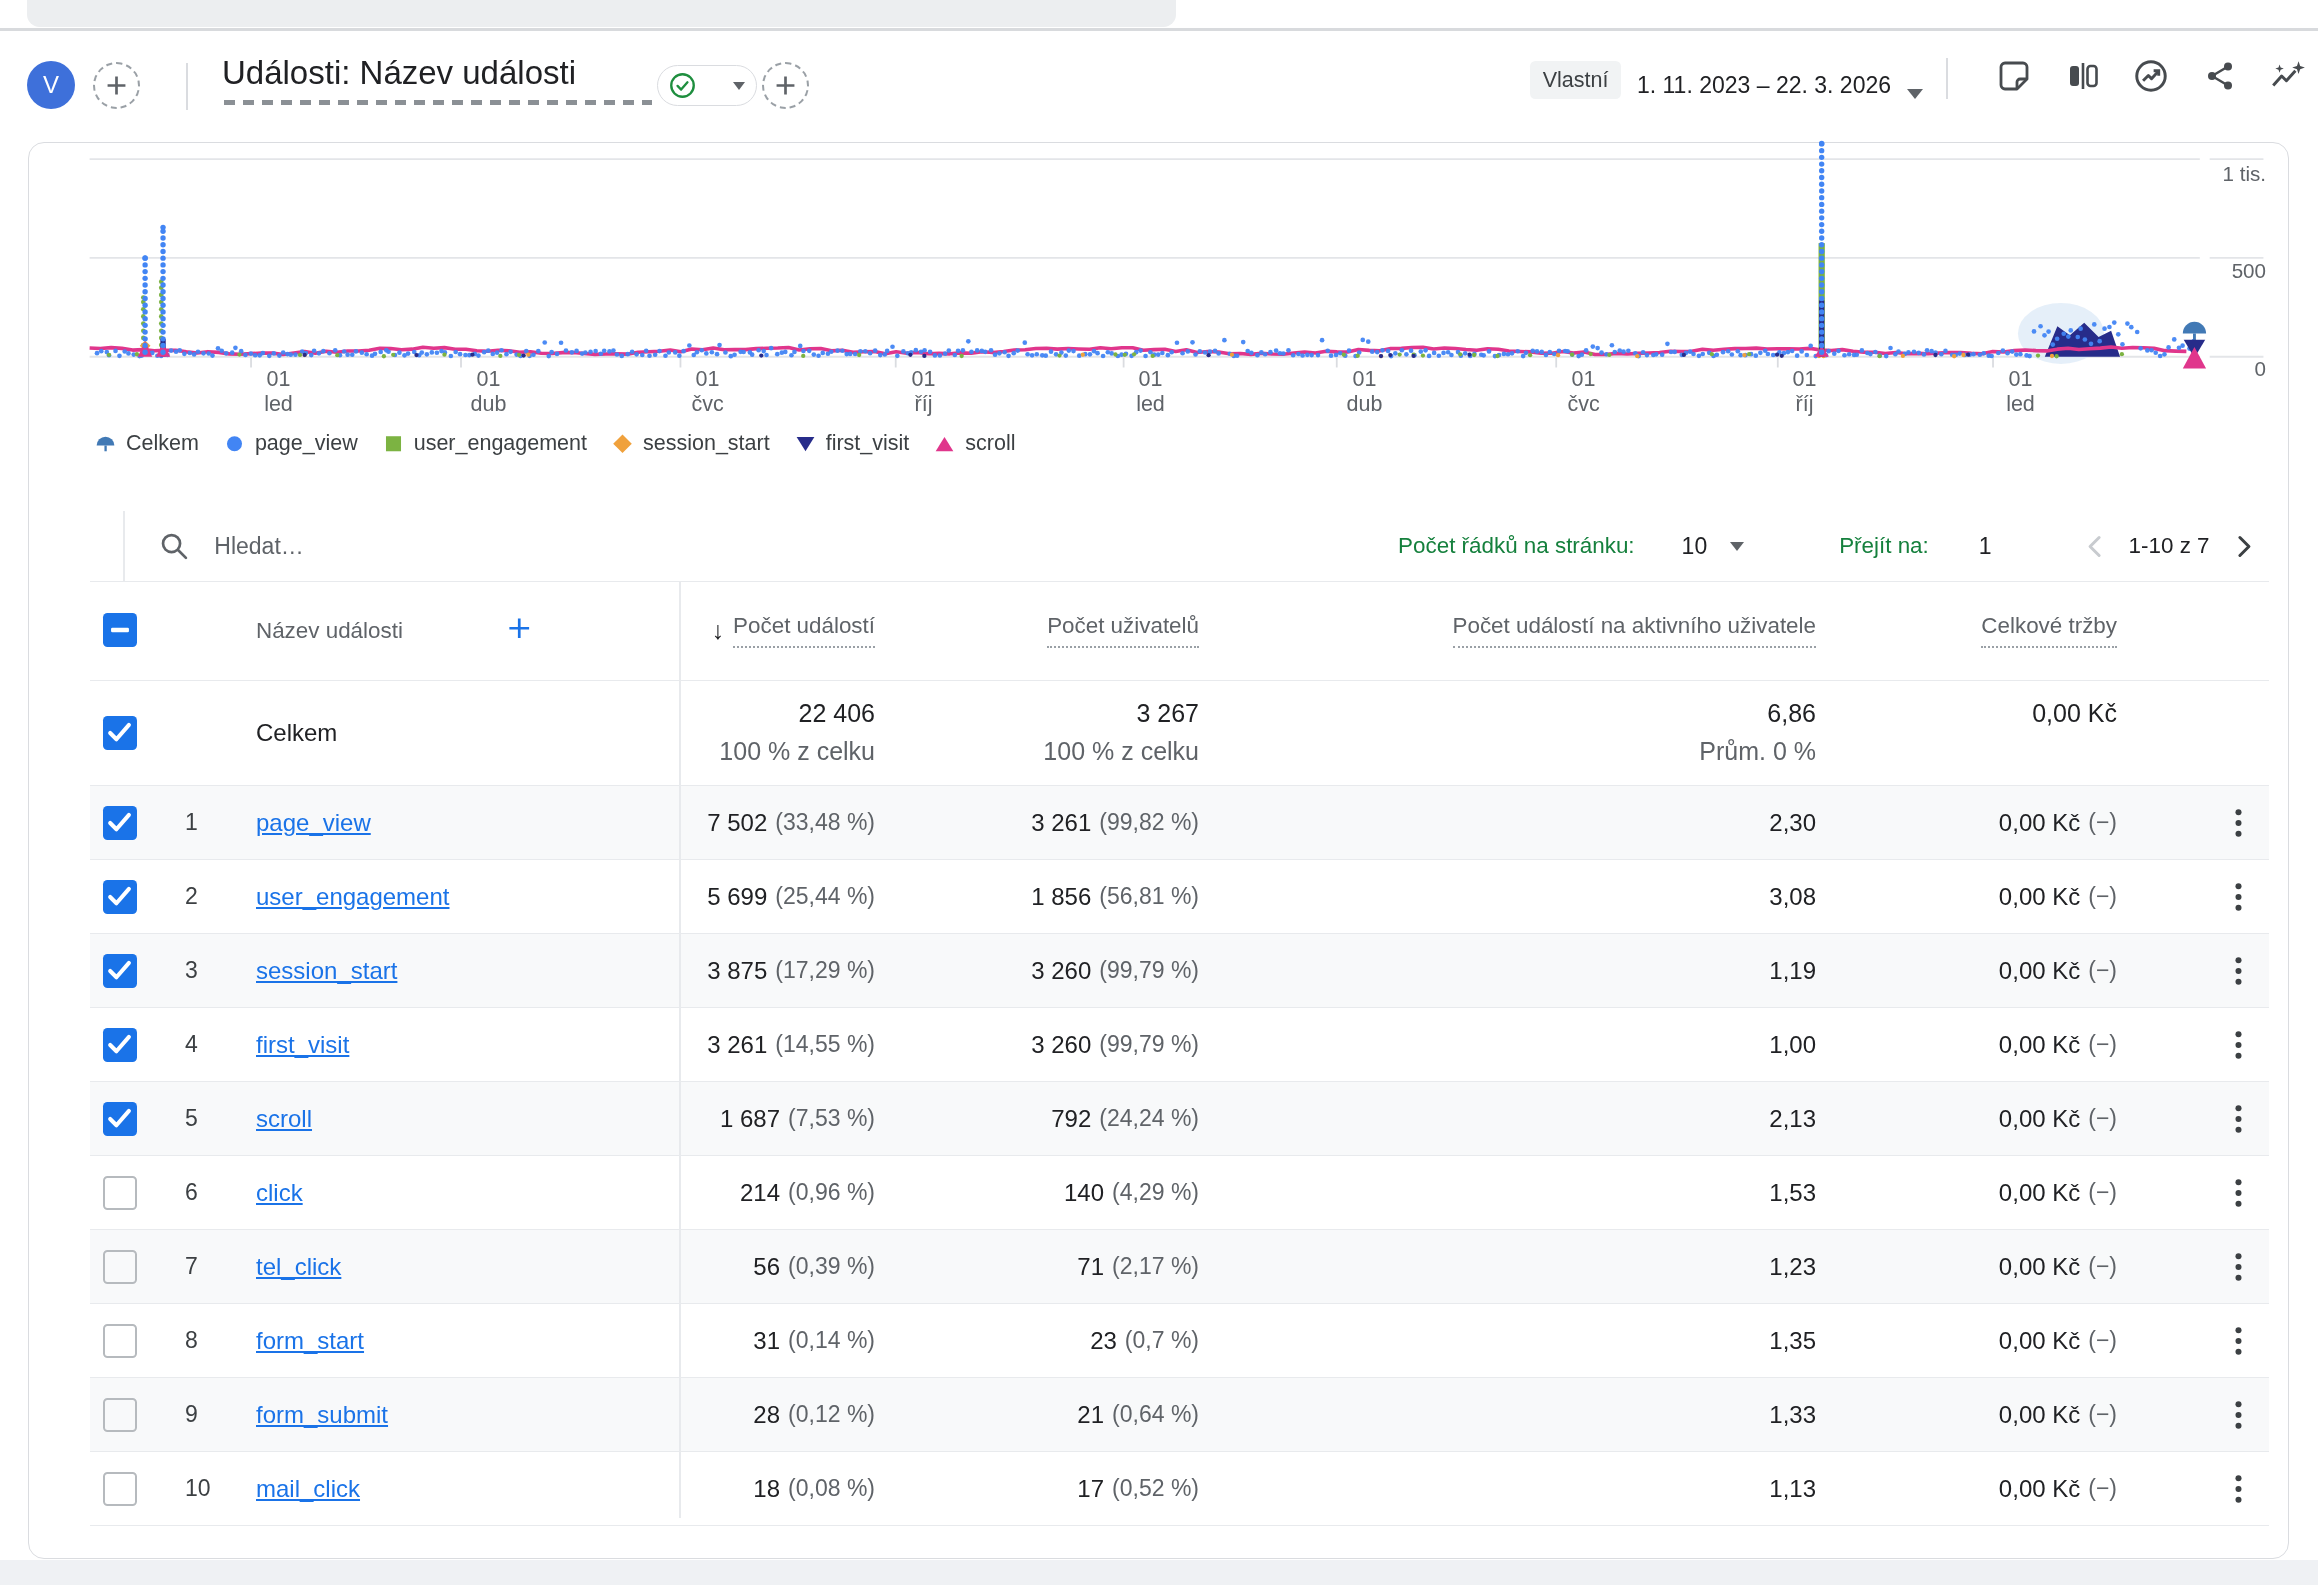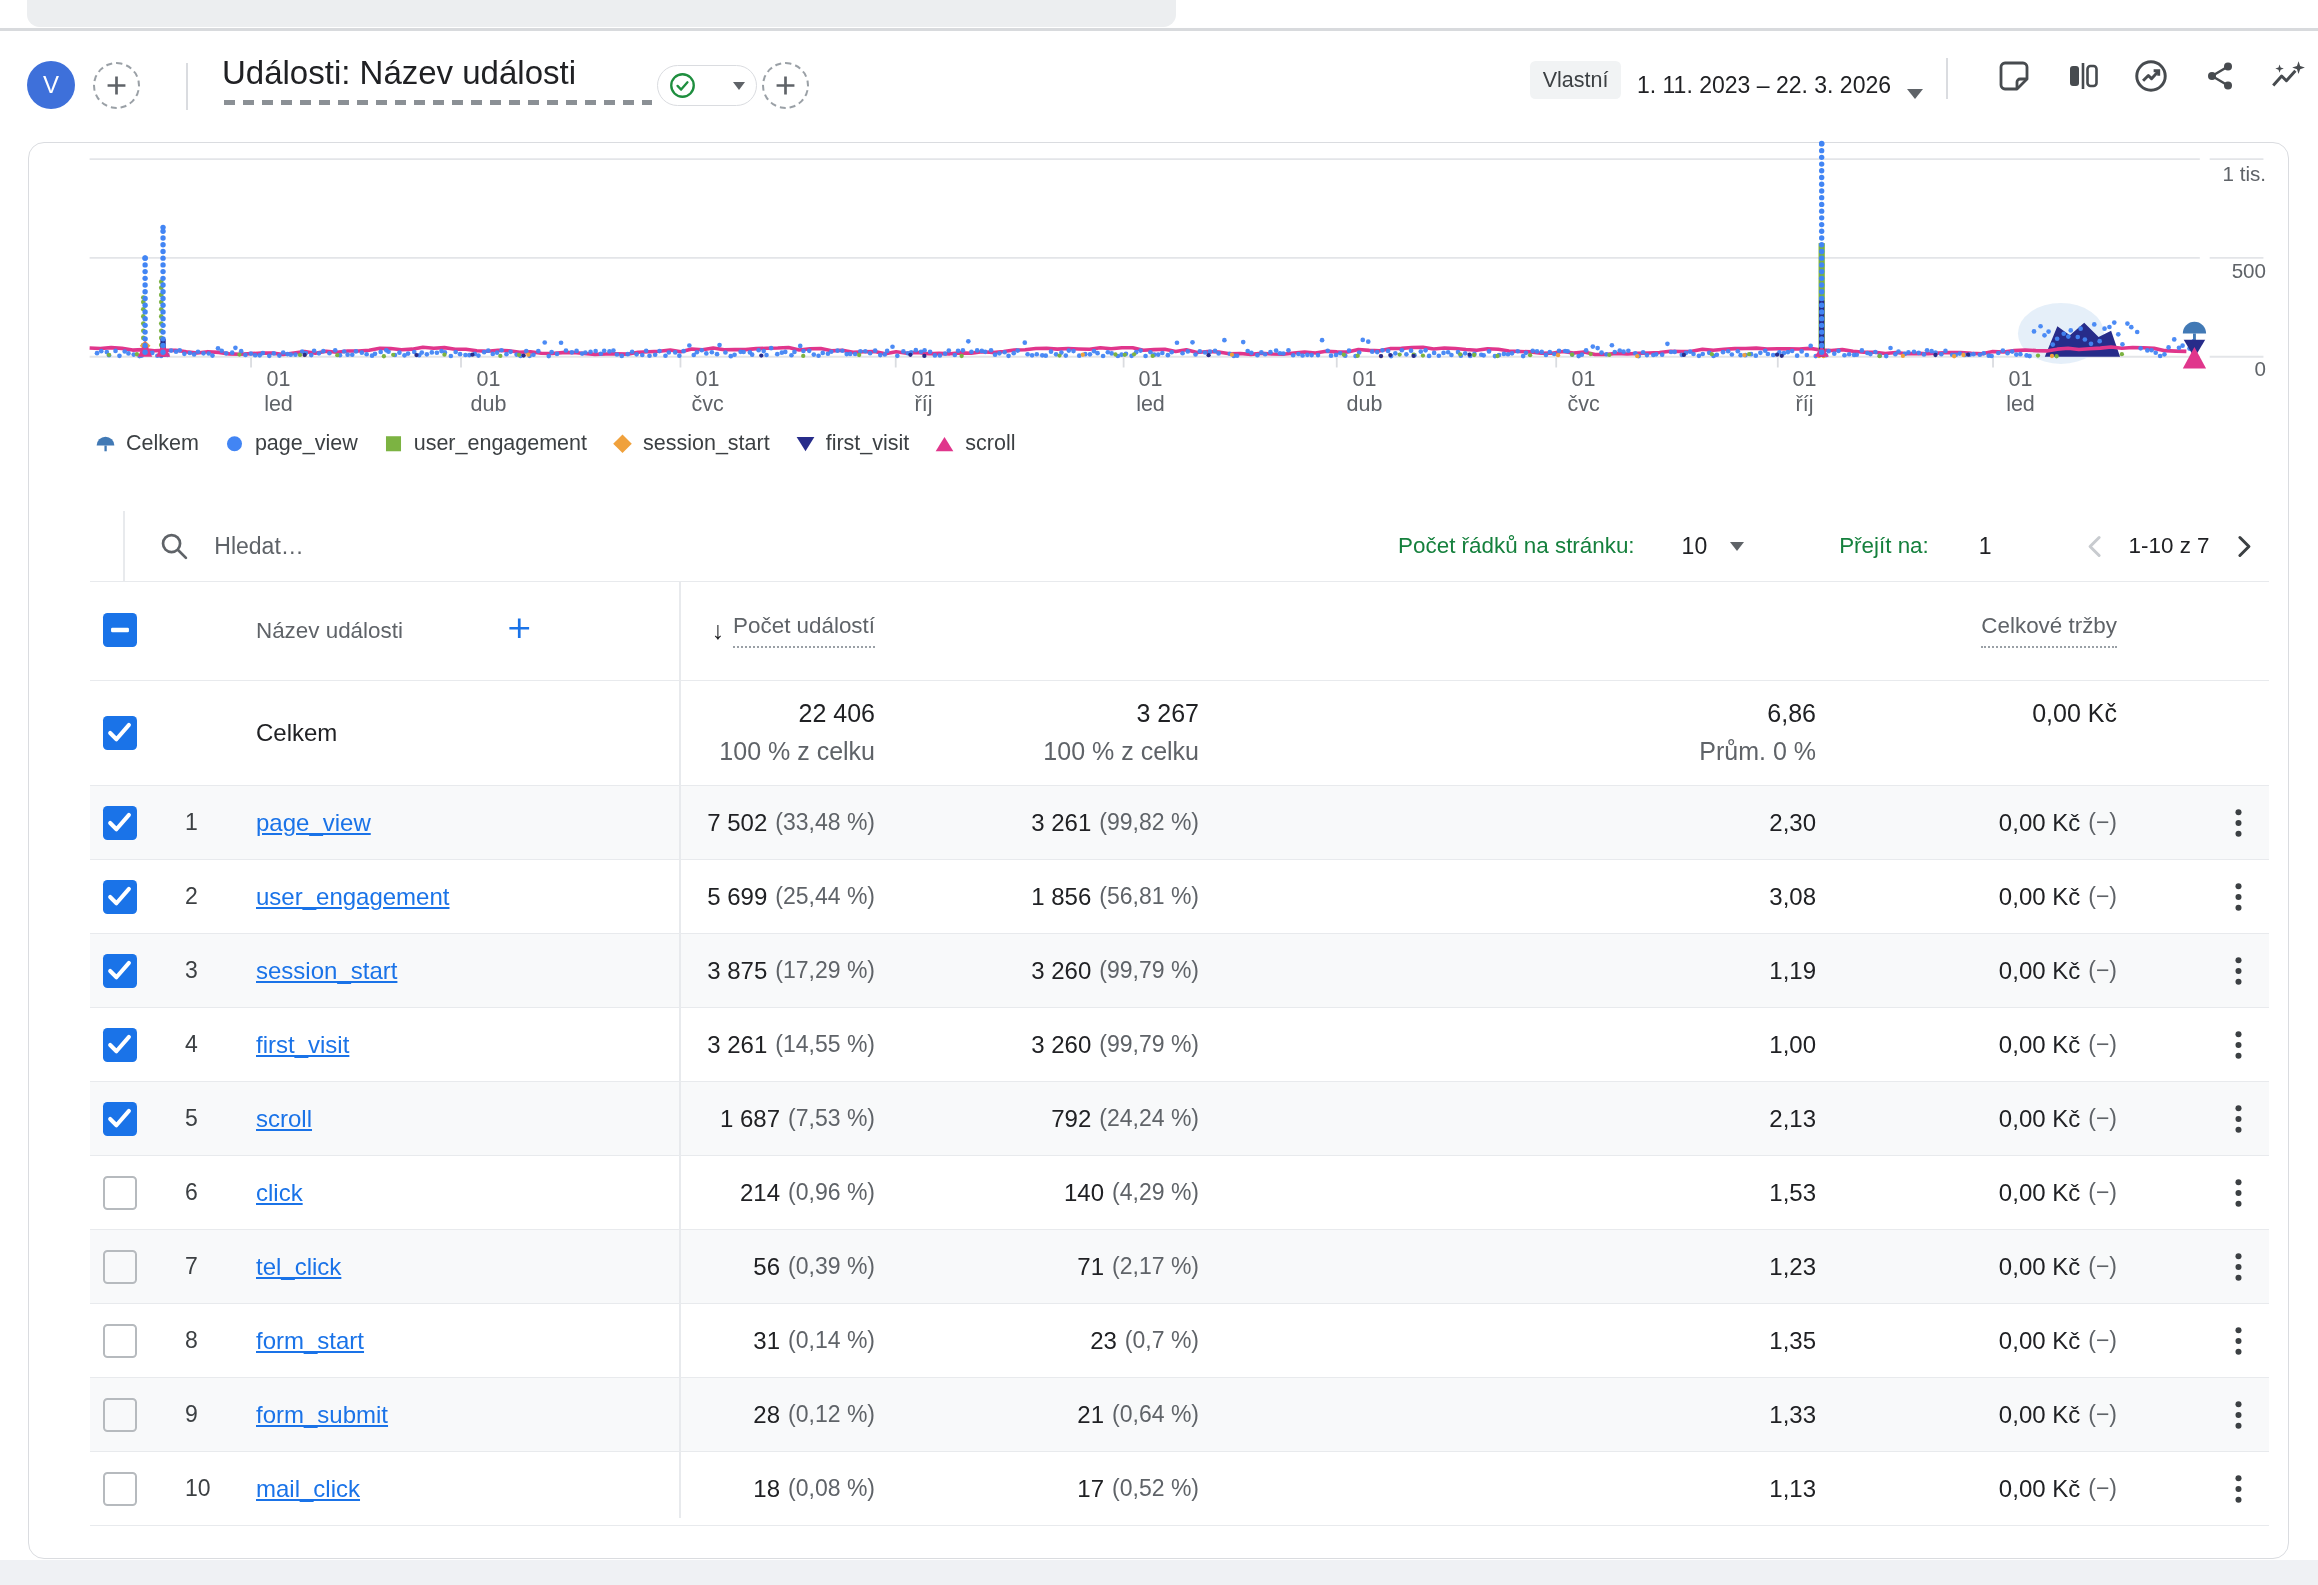--- a/index.html
+++ b/index.html
@@ -906,20 +906,26 @@
       <div class="hcell" style="left:166px">Název události</div>
       <div class="name-plus">
         <svg width="30.5" height="30.5" viewBox="0 0 34 34">
             <path d="M17 6v22M6 17h22" stroke="#1a73e8" stroke-width="3" fill="none"></path>
           </svg>
       </div>
       <div class="hcell" style="right:1394px">
         <span class="sort-arrow">↓</span>
         <span class="dotted-u">Počet událostí</span>
       </div>
+      <div class="hcell" style="right:1070px">
+        <span class="dotted-u">Počet uživatelů</span>
+      </div>
+      <div class="hcell" style="right:453px">
+        <span class="dotted-u">Počet událostí na aktivního uživatele</span>
+      </div>
       <div class="hcell" style="right:152px">
         <span class="dotted-u">Celkové tržby</span>
       </div>
     </div>
 
     <div class="trow-total">
       <div class="cb on" style="top:35px">
         <svg width="34" height="34" viewBox="0 0 38 38">
             <path d="M8 19l7 7 14-16" fill="none" stroke="#fff" stroke-width="4.5" stroke-linecap="round" stroke-linejoin="round"></path>
           </svg>

